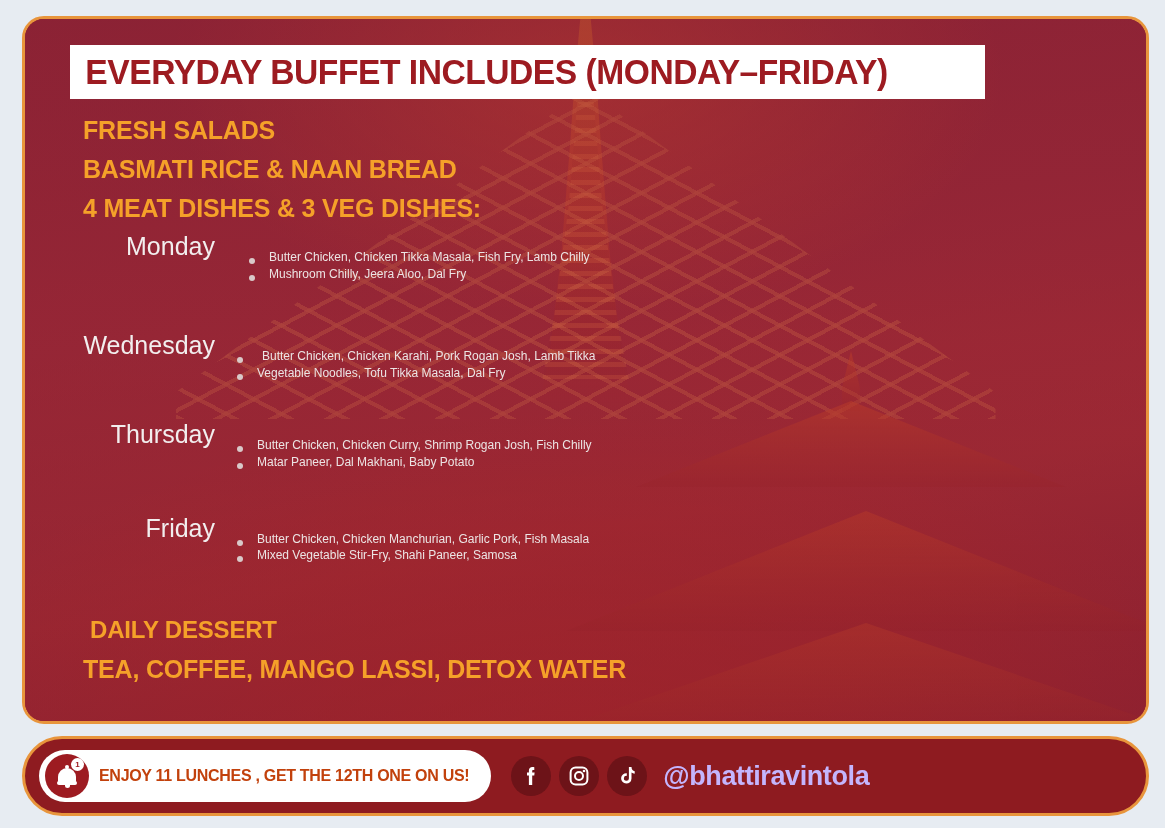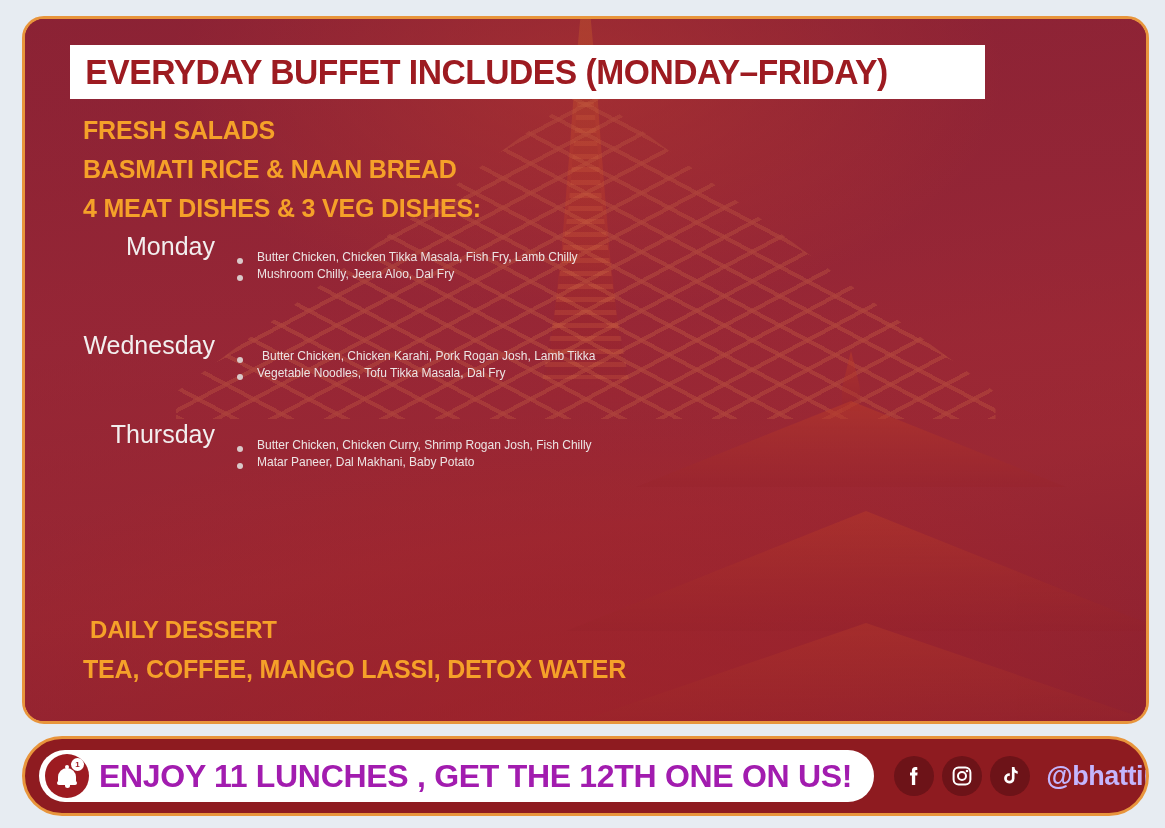--- a/index.html
+++ b/index.html
@@ -77,21 +77,21 @@
   
   .days{position:absolute;left:0;top:215px;width:100%;}
   .day-row{display:flex;align-items:flex-start;margin-bottom:20px;}
   .day-name{width:190px;text-align:right;color:#f2eeee;font-size:25px;
     font-weight:400;line-height:1.0;padding-right:0;flex:0 0 190px;}
   .dishes{margin-left:16px;padding:0;list-style:none;}
   .dishes li{position:relative;color:#ece4e4;font-size:12px;line-height:1.30;
     padding-left:26px;margin-bottom:1px;white-space:nowrap;}
   .dishes li:before{content:"";position:absolute;left:6px;top:8px;
     width:6px;height:6px;border-radius:50%;background:#d9c9c9;}
-  .r0{margin-bottom:34px;} .r1{margin-bottom:24px;}
+  .r0{margin-bottom:34px;gap:12px;} .r1{margin-bottom:24px;}
   .r2{margin-bottom:24px;} .r3{margin-bottom:28px;}
   .indent-first li:first-child{padding-left:31px;}
 
   
   .banner{
     position:absolute;left:22px;top:736px;width:1121px;height:74px;
     background:#8e1b20;border:3px solid #e8953c;border-radius:40px;
     display:flex;align-items:center;overflow:hidden;
   }
   .pill{
@@ -103,21 +103,21 @@
   .bell{position:relative;width:20px;height:22px;}
   .bell:before{content:"";position:absolute;left:1px;top:3px;width:18px;height:15px;
     background:#fff;border-radius:9px 9px 2px 2px;}
   .bell:after{content:"";position:absolute;left:0;top:16px;width:20px;height:3.5px;
     background:#fff;border-radius:2px;}
   .bell-knob{position:absolute;left:8px;top:0;width:4px;height:4px;background:#fff;border-radius:50%;}
   .bell-clap{position:absolute;left:7.5px;top:19px;width:5px;height:4px;background:#fff;border-radius:0 0 3px 3px;}
   .badge{position:absolute;right:5px;top:4px;width:13px;height:13px;border-radius:50%;
     background:#fff;color:#9d1b21;font-size:8px;font-weight:bold;
     display:flex;align-items:center;justify-content:center;}
-  .pill-text{margin-left:10px;color:#a21caf;font-size:32px;font-weight:bold;
+  .pill-text{margin-left:10px;color:#c2410c;font-size:16px;font-weight:bold;
     letter-spacing:-.3px;white-space:nowrap;}
   .socials{display:flex;align-items:center;margin-left:20px;gap:8px;}
   .sico{width:40px;height:40px;border-radius:50%;background:#6d1318;
     display:flex;align-items:center;justify-content:center;}
   .handle{margin-left:16px;color:#c4b5fd;font-size:27px;font-weight:bold;
     letter-spacing:-.4px;white-space:nowrap;}
 </style>
 </head>
 <body>
 
@@ -169,20 +169,27 @@
         </div>
 
         <div class="day-row r3">
           <div class="day-name">Thursday</div>
           <ul class="dishes">
             <li>Butter Chicken, Chicken Curry, Shrimp Rogan Josh, Fish Chilly</li>
             <li>Matar Paneer, Dal Makhani, Baby Potato</li>
           </ul>
         </div>
 
+        <div class="day-row">
+          <div class="day-name">Friday</div>
+          <ul class="dishes">
+            <li>Butter Chicken, Chicken Manchurian, Garlic Pork, Fish Masala</li>
+            <li>Mixed Vegetable Stir-Fry, Shahi Paneer, Samosa</li>
+          </ul>
+        </div>
 
       </div>
 
       <div class="head hd1">DAILY DESSERT</div>
       <div class="head hd2">TEA, COFFEE, MANGO LASSI, DETOX WATER</div>
 
     </div>
   </div>
 
   <div class="banner">

